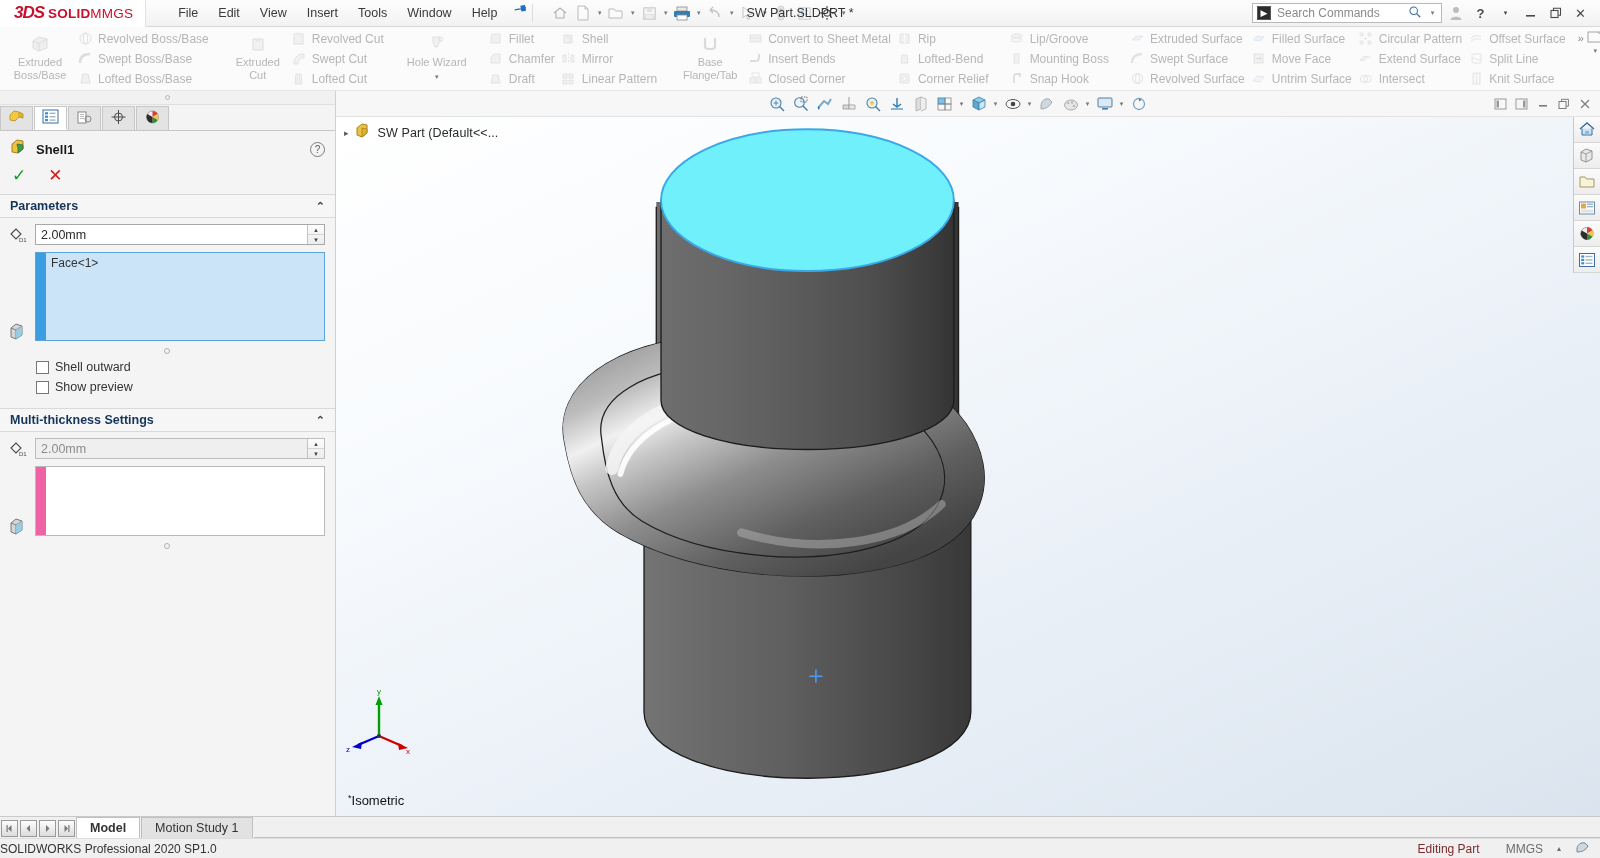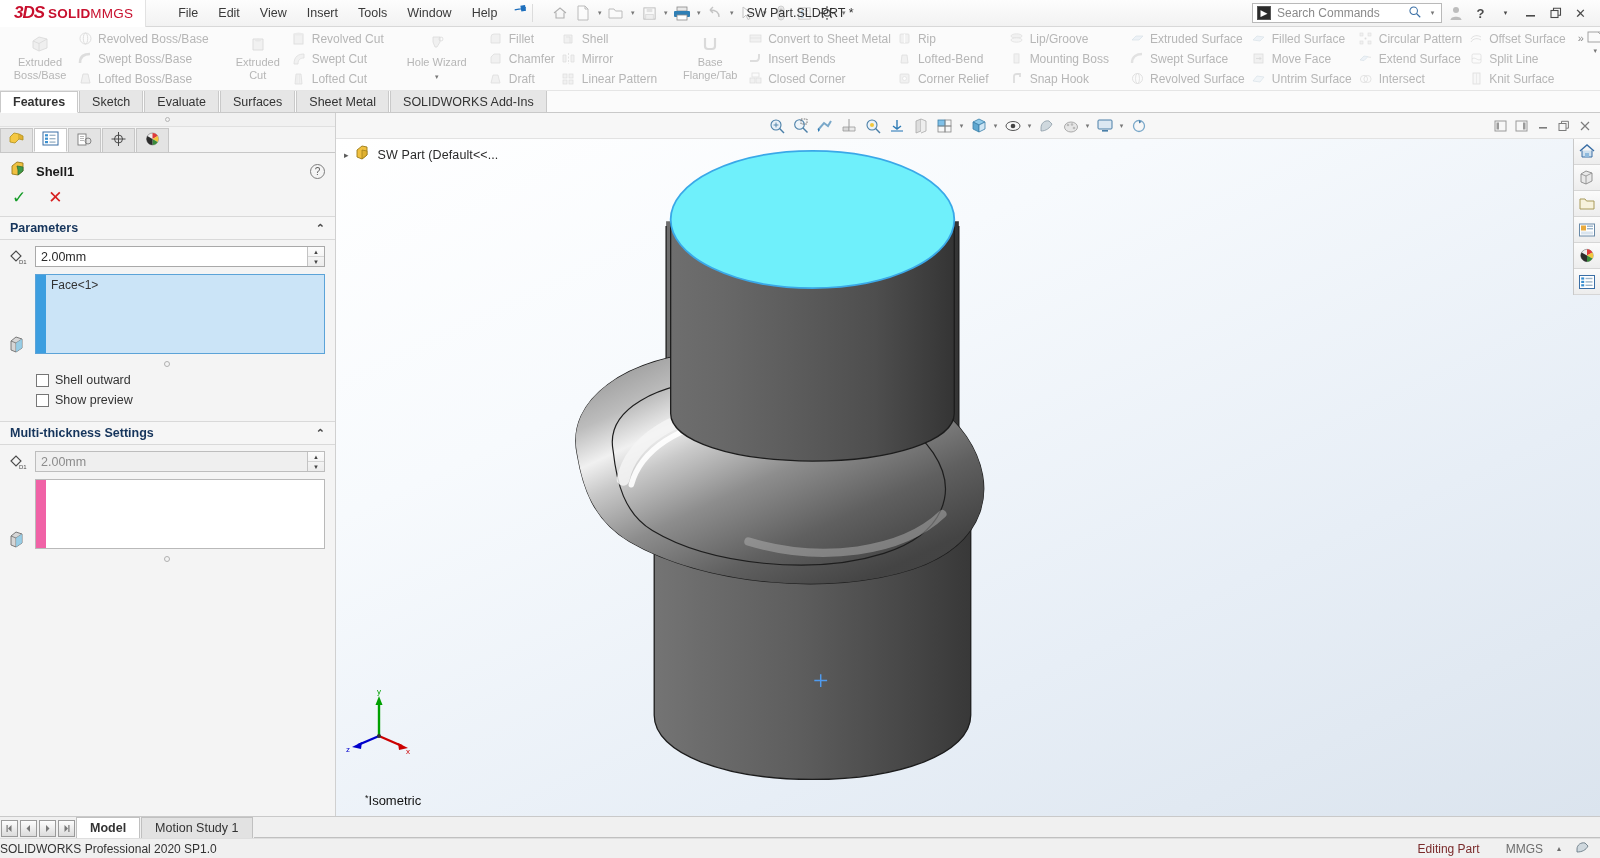--- a/index.html
+++ b/index.html
@@ -119,21 +119,21 @@
   .spinfield { flex: 1; display: flex; height: 21px; border: 1px solid #a9a9a9; background: #fff; }
   .spinfield.disabled { background: #efefef; border-color: #bdbdbd; }
   .spinfield input {
     flex:1; border:none; outline:none; background: transparent; padding: 0 5px;
     font-family: "Liberation Sans", sans-serif; font-size: 12.5px; color: #2a2a2a;
   }
   .spinfield.disabled input { color: #8c8c8c; }
   .spin { width: 17px; border-left: 1px solid #c3c3c3; display:flex; flex-direction:column; background: linear-gradient(#fcfcfc,#ececec);}
   .spin div { flex:1; display:flex; align-items:center; justify-content:center; font-size: 6px; color: #444;}
   .spin div:first-child { border-bottom: 1px solid #d4d4d4; }
-  .selbox { flex:1; height: 80px; border: 1px solid #5ba3d8; display: flex; }
+  .selbox { flex:1; height: 89px; border: 1px solid #5ba3d8; display: flex; }
   .selbox .bar { width: 10px; background: #3c9ee0; }
   .selbox .inner { flex:1; background: #cbe4f7; padding: 3px 5px; font-size: 12px; color: #333; }
   .selbox2 { flex:1; height: 70px; border: 1px solid #b9b9b9; display: flex; background: #fff;}
   .selbox2 .bar { width: 10px; background: #f062a6; }
   .selbox2 .inner { flex:1; background: #fff; }
   .handle-dot { display:flex; justify-content:center; margin: 2px 0 6px 0; }
   .handle-dot span { width:6px; height:6px; border-radius:50%; border:1px solid #b0b0b0; }
   .chkrow { display:flex; align-items:flex-end; gap: 6px; margin-left: 28px; margin-bottom: 6px; font-size: 12.5px; color: #333;}
   .chk { width: 13px; height: 13px; border: 1px solid #767676; background: #fff; }
   .pm-splitter { position: absolute; left: 336px; top: 0; bottom: 0; width: 8px; background: #f0f0f0; }
@@ -150,21 +150,21 @@
   .vt-right { margin-left: auto; display:flex; align-items:center; gap:2px; padding-right: 6px;}
   .vt-btn { width: 19px; height:18px; display:flex;align-items:center;justify-content:center; color:#7c7c7c; font-size:11px;}
   .gfx {
     flex: 1; position: relative; overflow: hidden;
     background: linear-gradient(155deg, #ffffff 0%, #f7fafd 30%, #e7eef6 68%, #dbe4ee 100%);
   }
   .tree { position: absolute; left: 8px; top: 6px; display: flex; align-items: center; gap: 6px; font-size: 12.5px; color: #2a2a2a; }
   .tree .arw { color: #5a5a5a; font-size: 9px; }
   .tree .tnm { letter-spacing: .1px; }
   .gfx-cancel-x { position: absolute; right: 6px; top: 40px; font-size: 26px; color: #e6a9a9; font-weight: bold;}
-  .viewlabel { position: absolute; left: 29px; bottom: 8px; font-size: 13px; color: #111; }
+  .viewlabel { position: absolute; left: 12px; bottom: 8px; font-size: 13px; color: #111; }
   .viewlabel .pre { font-size: 9px; vertical-align: top; }
   .triad { position: absolute; left: 8px; bottom: 60px; width: 70px; height: 70px; }
 
   
   .model { position: absolute; left: 0; top: 0; width: 100%; height: 100%; }
 
   
   .rail {
     position: absolute; right: 0; top: 26px; width: 27px;
     display: flex; flex-direction: column; border-left: 1px solid #c9c9c9; background: #f0f0f0;
@@ -726,28 +726,20 @@
           <svg width="17" height="13" viewBox="0 0 17 13">
               <rect x="1" y="1" width="14" height="10" fill="none" stroke="#9a9a9a" stroke-width=".9"></rect>
               <path d="M11 1 L15 5" stroke="#9a9a9a" stroke-width=".8"></path>
             </svg>
         </span>
         <span class="qarrow">▾</span>
       </span>
     </div>
   </div>
 
-  <div class="tabbar">
-    <div class="tab sel">Features</div>
-    <div class="tab">Sketch</div>
-    <div class="tab">Evaluate</div>
-    <div class="tab">Surfaces</div>
-    <div class="tab">Sheet Metal</div>
-    <div class="tab">SOLIDWORKS Add-Ins</div>
-  </div>
 
   <div class="body">
 
     <div class="leftpane">
       <div class="pm-handle">
           <span class="dot"></span>
         </div>
 
       <div class="pm-tabs">
         <div class="pm-tab">

